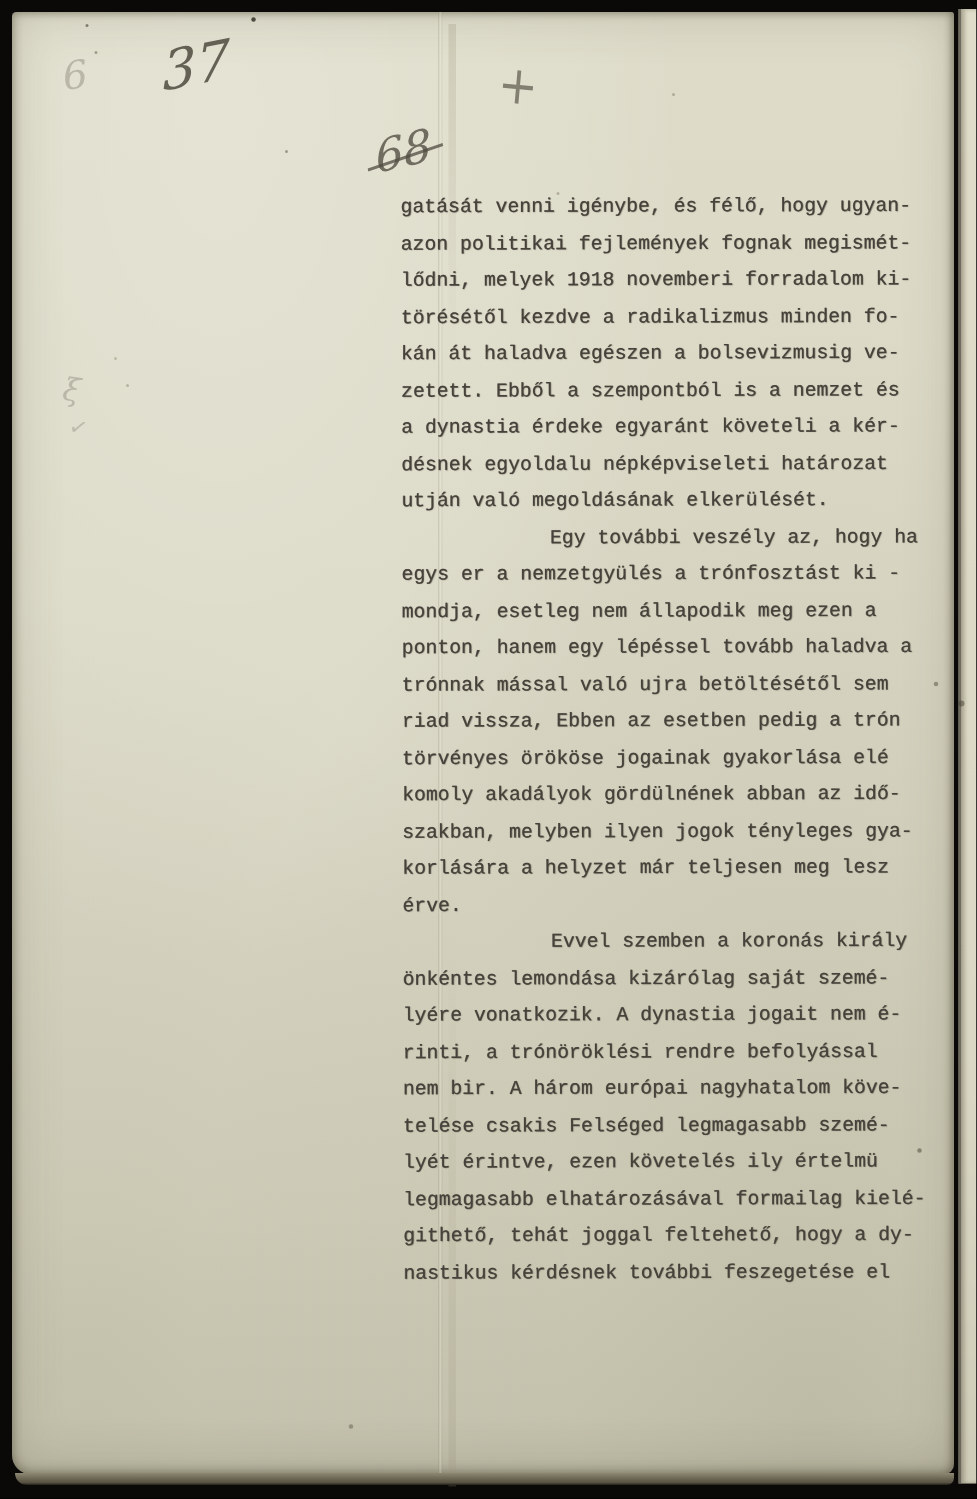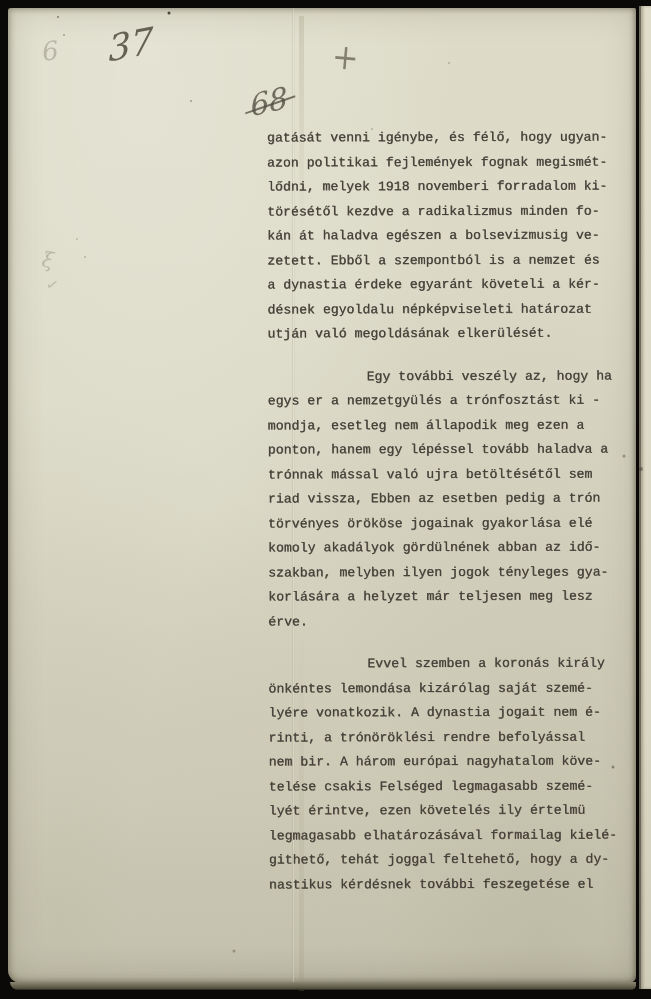--- a/index.html
+++ b/index.html
@@ -49,21 +49,21 @@
   
   .typed{
     position:absolute;left:268px;top:126px;width:356px;
     transform:rotate(-0.15deg);
     color:#46413a;
     font-size:13.2px;line-height:24.5px;letter-spacing:0;
     text-shadow:0.4px 0.3px 0.6px rgba(62,56,46,0.55), -0.2px 0 0.3px rgba(62,56,46,0.35);
     white-space:pre;
   }
   .typed .line{height:24.5px;}
-  .typed .line.indent{padding-left:99px;margin-top:18px;}
+  .typed .line.indent{padding-left:99px;}
   
   .pencil{
     position:absolute;
     font-family:"DejaVu Serif","Liberation Serif",serif;
     font-style:italic;color:rgba(78,74,62,0.85);
   }
   .mark-37{left:108px;top:24px;font-size:36px;transform:rotate(-11deg) skewX(-10deg);}
   .mark-6{left:42px;top:36px;font-size:26px;opacity:0.32;transform:rotate(-6deg);}
   .mark-plus{left:332px;top:38px;font-size:32px;font-weight:300;opacity:0.75;transform:rotate(5deg) scaleY(1.1);font-style:normal;}
   .mark-68{left:250px;top:84px;font-size:30px;transform:rotate(-13deg) skewX(-8deg);opacity:0.9;}

